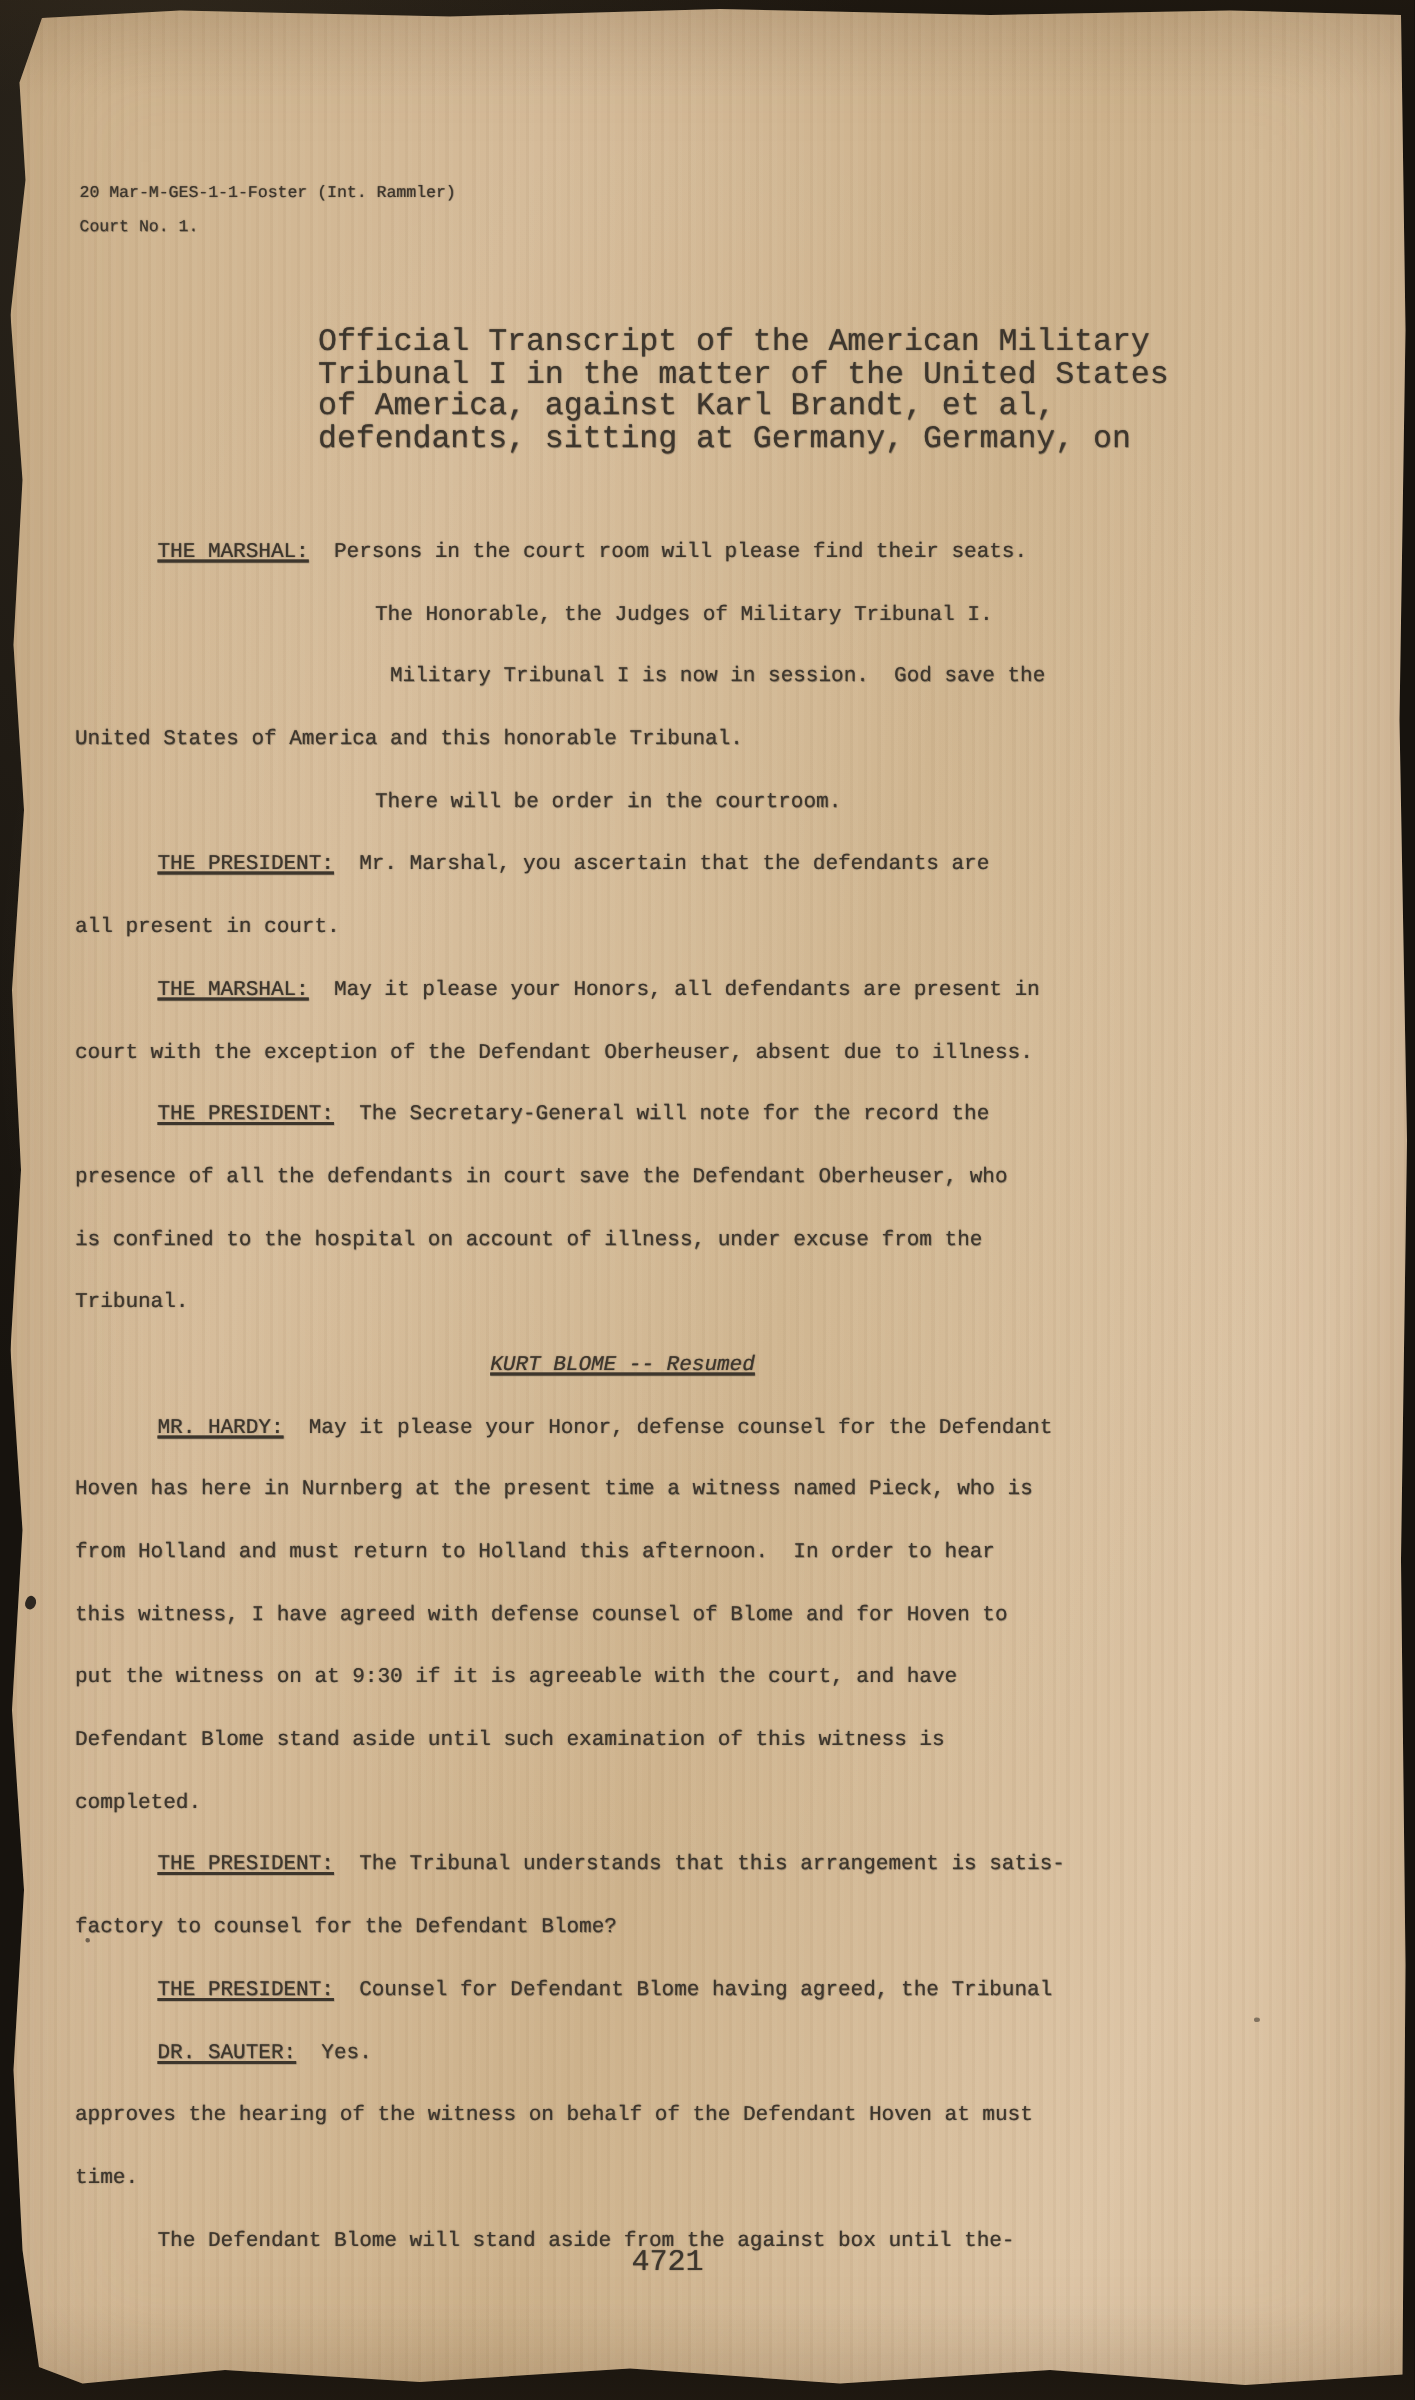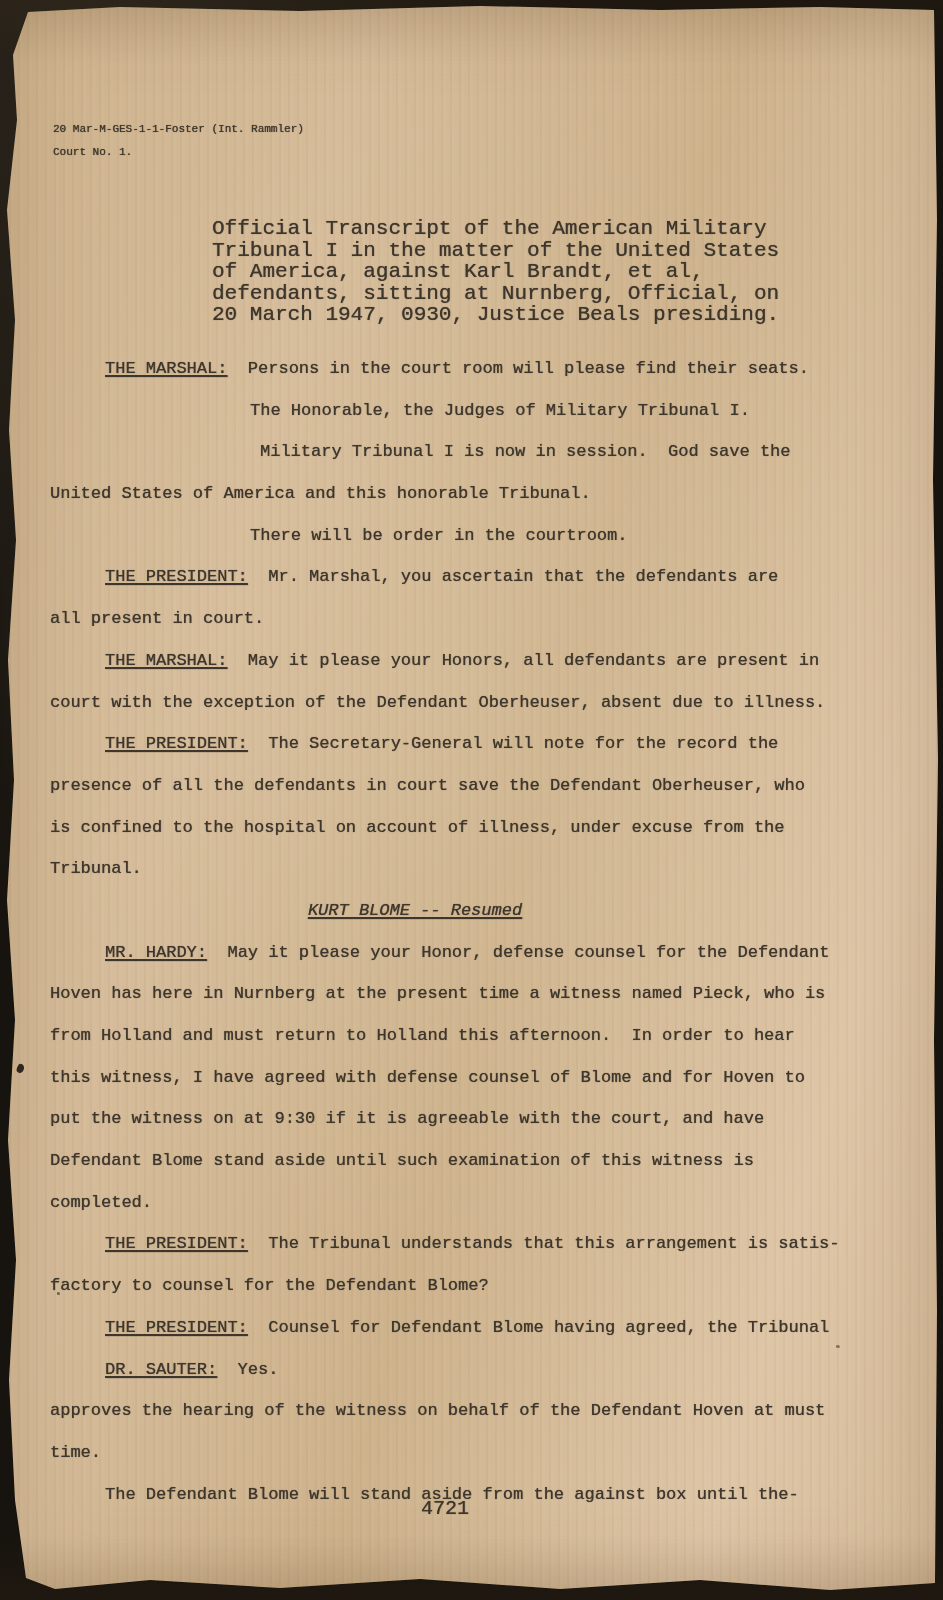--- a/index.html
+++ b/index.html
@@ -47,21 +47,21 @@
   #header-block {
     position: absolute; left: 53px; top: 90px;
     font-size: 11px; line-height: 23px; white-space: pre; margin-top: 28px;
   }
   #caption-block {
     position: absolute; left: 212px; top: 218px;
     font-size: 21px; line-height: 21.6px; white-space: pre;
   }
   #body-block {
     position: absolute; left: 50px; top: 360px; width: 790px;
-    font-size: 17px;
+    font-size: 14px;
   }
   #body-block .line {
     height: 41.7px; line-height: 17px; white-space: pre;
   }
   .line.indent1 { padding-left: 55px; }
   .line.indent2 { padding-left: 200px; }
   .line.indent2b { padding-left: 210px; }
   .line.flush { padding-left: 0; }
   .line.center { text-align: center; padding-right: 60px; font-style: italic; }
   .u {
@@ -82,21 +82,21 @@
 </style>
 </head>
 <body>
 
 <div id="page">
   <div id="paper"></div>
   <div id="paper-vignette"></div>
 
   <div id="header-block" class="ink"><div class="line ">20 Mar-M-GES-1-1-Foster (Int. Rammler)</div><div class="line ">Court No. 1.</div></div>
 
-  <div id="caption-block" class="ink"><div class="line ">Official Transcript of the American Military</div><div class="line ">Tribunal I in the matter of the United States</div><div class="line ">of America, against Karl Brandt, et al,</div><div class="line ">defendants, sitting at Nurnberg, Official, on</div><div class="line ">20 March 1947, 0930, Justice Beals presiding.</div></div>
+  <div id="caption-block" class="ink"><div class="line ">Official Transcript of the American Military</div><div class="line ">Tribunal I in the matter of the United States</div><div class="line ">of America, against Karl Brandt, et al,</div><div class="line ">defendants, sitting at Germany, Germany, on</div></div>
 
   <div id="body-block" class="ink">
       <div class="line indent1"><span class="u">THE MARSHAL:</span><span>  Persons in the court room will please find their seats.</span></div>
       <div class="line indent2"><span>The Honorable, the Judges of Military Tribunal I.</span></div>
       <div class="line indent2b"><span>Military Tribunal I is now in session.  God save the</span></div>
       <div class="line flush"><span>United States of America and this honorable Tribunal.</span></div>
       <div class="line indent2"><span>There will be order in the courtroom.</span></div>
       <div class="line indent1"><span class="u">THE PRESIDENT:</span><span>  Mr. Marshal, you ascertain that the defendants are</span></div>
       <div class="line flush"><span>all present in court.</span></div>
       <div class="line indent1"><span class="u">THE MARSHAL:</span><span>  May it please your Honors, all defendants are present in</span></div>

